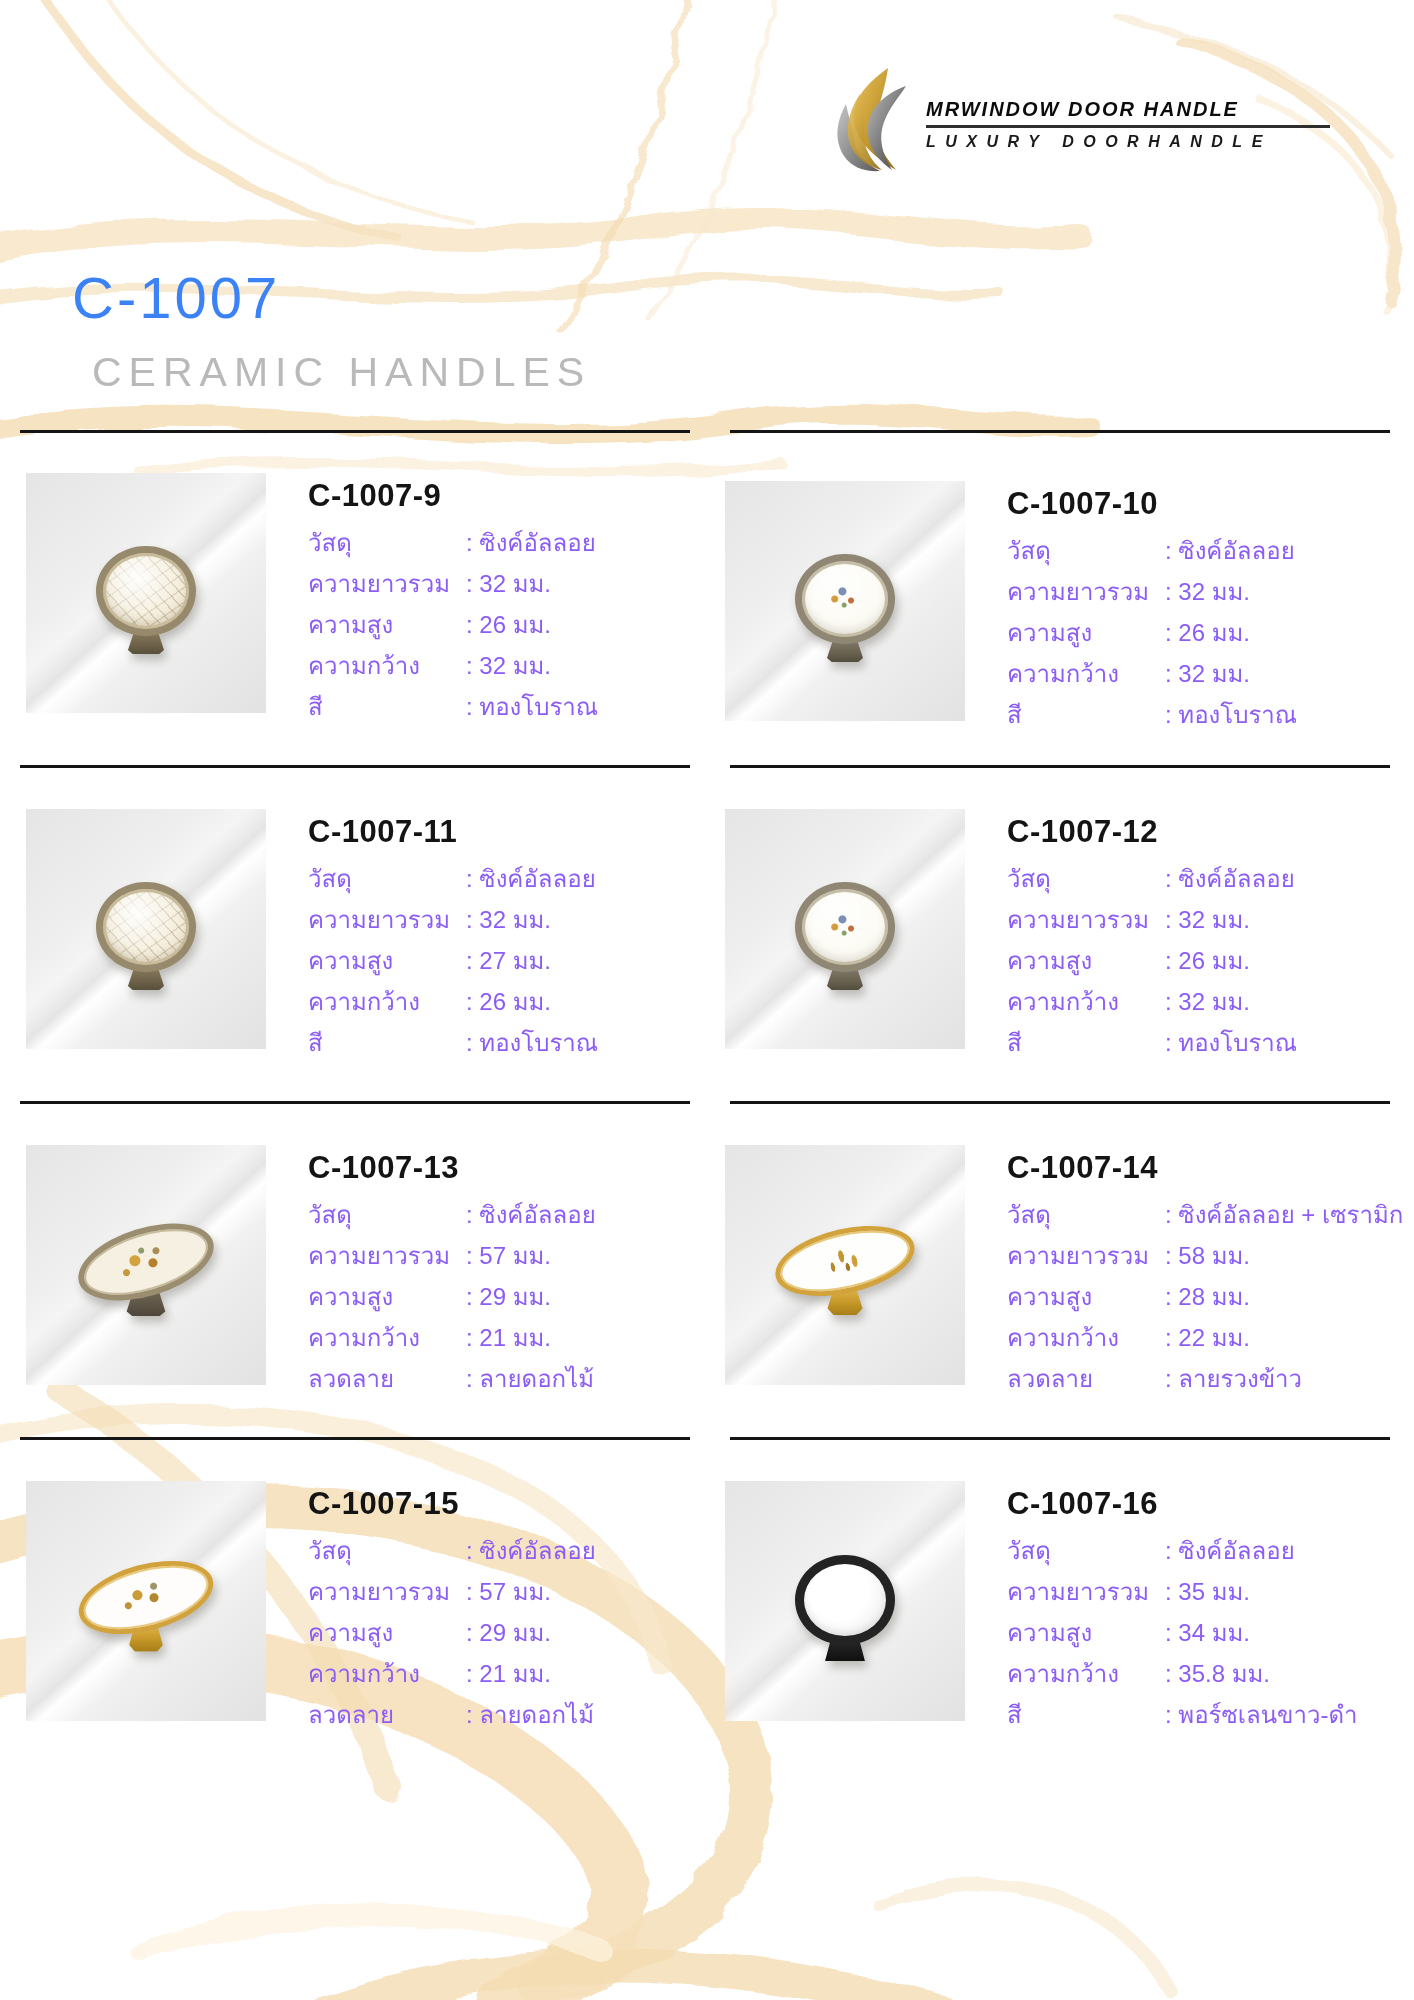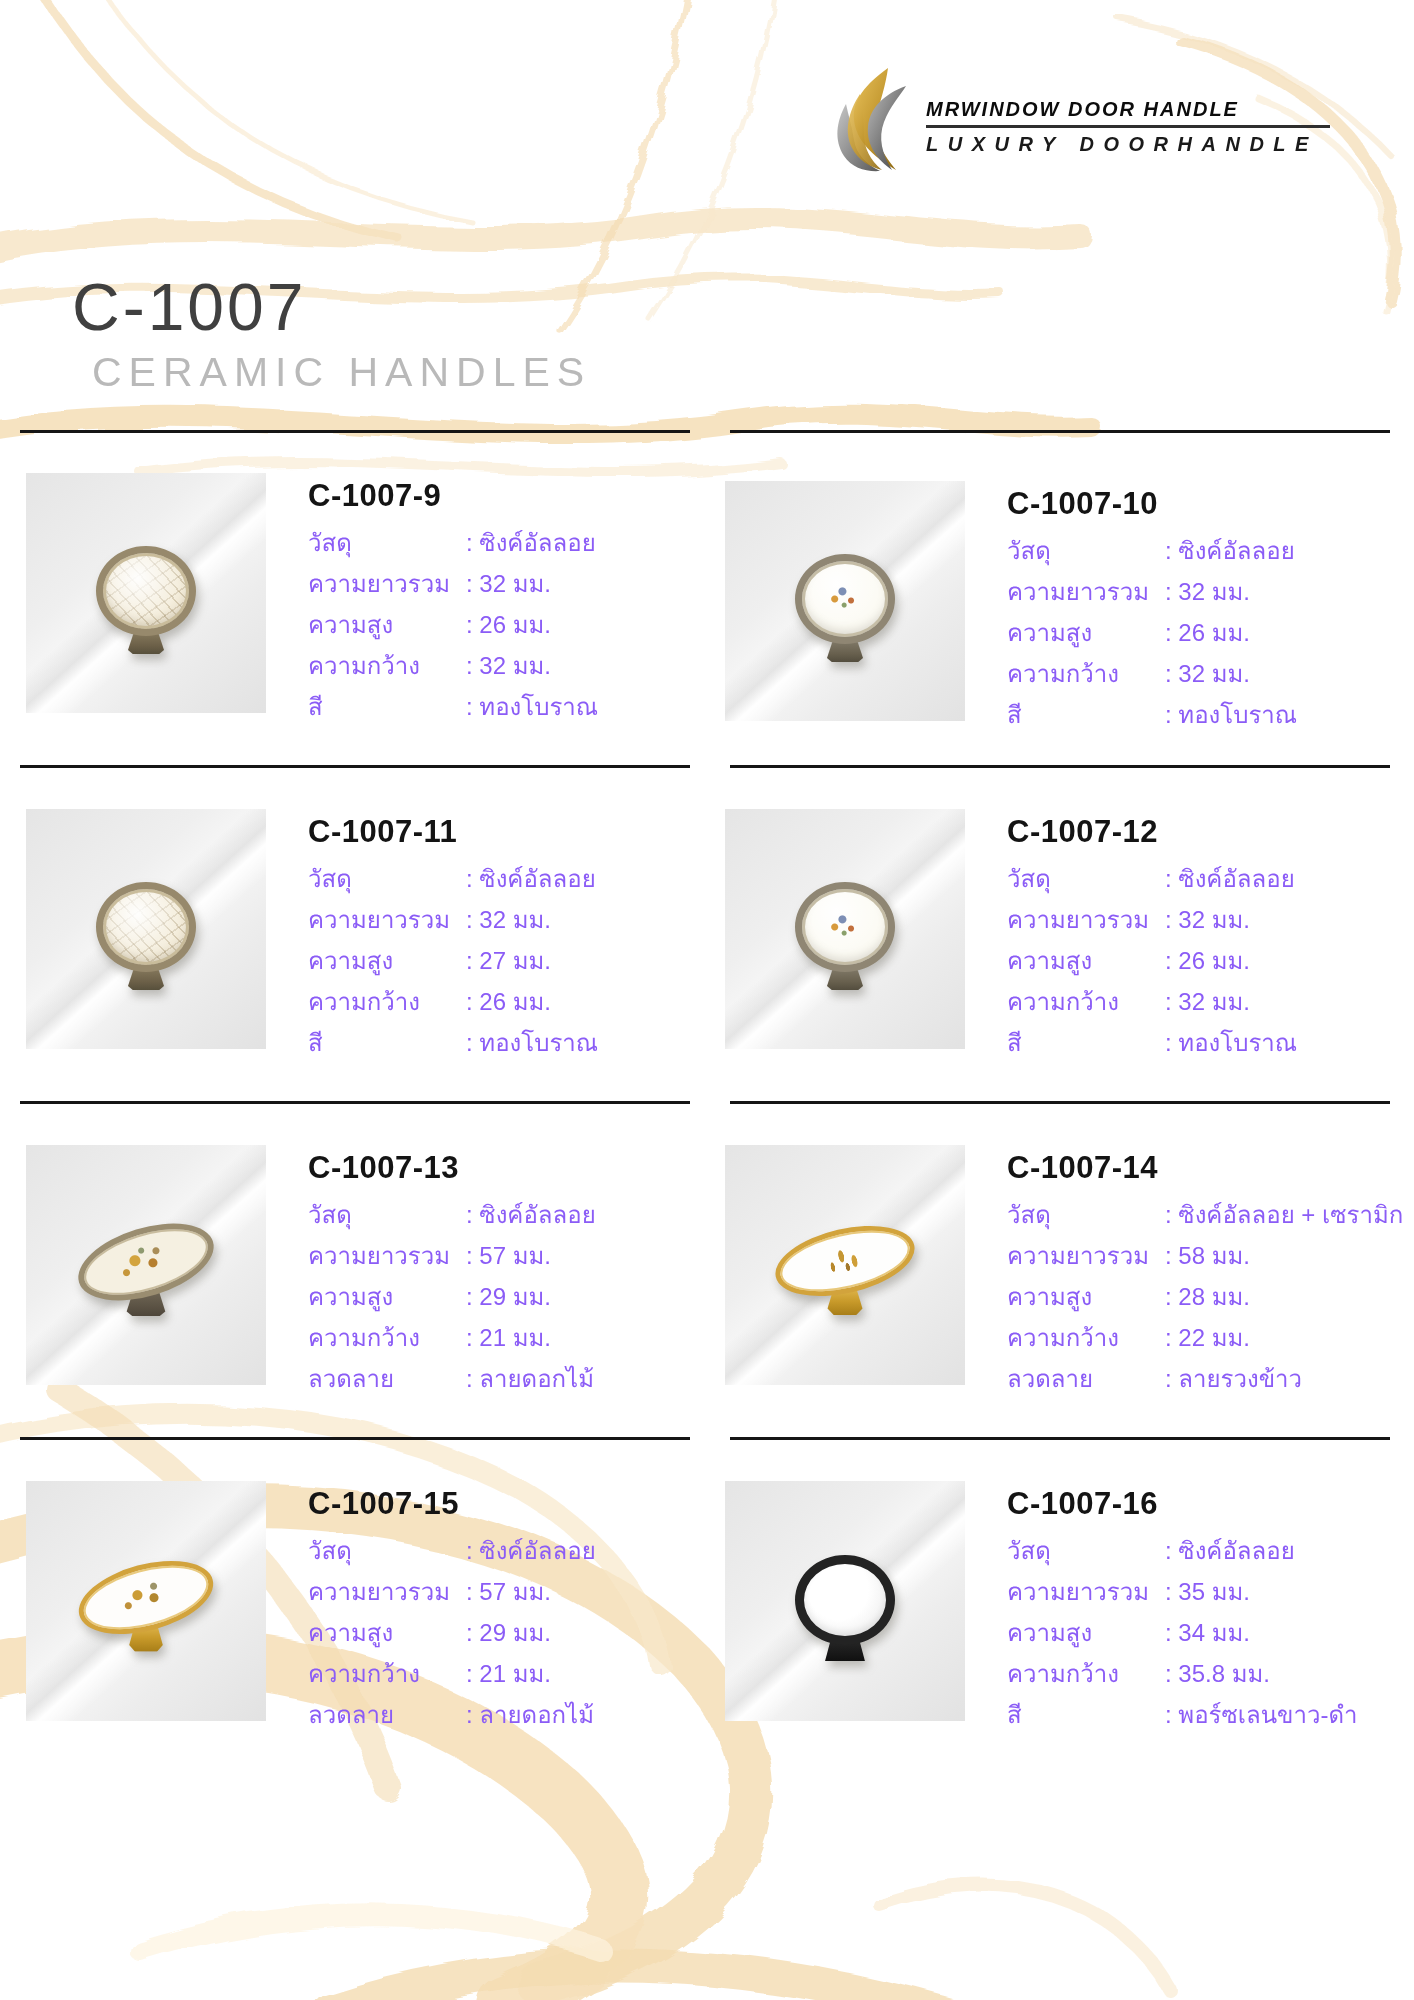--- a/index.html
+++ b/index.html
@@ -7,26 +7,26 @@
         font-family:"Liberation Sans","DejaVu Sans",sans-serif;color:#1c1c1c;}
   .swirls{position:absolute;left:0;top:0;z-index:0;}
 
   
   .logo{position:absolute;left:822px;top:62px;width:530px;height:112px;z-index:3;}
   .logo-icon{position:absolute;left:0;top:2px;width:98px;height:108px;}
   .logo-text{position:absolute;left:104px;top:36px;}
   .logo-line1{font-size:20px;font-weight:700;font-style:italic;letter-spacing:2px;
               color:#0c0c0c;white-space:nowrap;}
   .logo-rule{height:2.5px;background:#2e2e2e;margin-top:4px;width:404px;}
-  .logo-line2{margin-top:5px;font-size:20px;font-weight:700;font-style:italic;
+  .logo-line2{margin-top:5px;font-size:16px;font-weight:700;font-style:italic;
               letter-spacing:9.5px;color:#1a1a1a;white-space:nowrap;}
 
   
-  .title{position:absolute;left:72px;top:230px;z-index:2;font-size:66px;font-weight:400;
-         letter-spacing:3px;color:#404040;line-height:1;}
+  .title{position:absolute;left:72px;top:230px;z-index:2;font-size:58px;font-weight:400;
+         letter-spacing:3px;color:#3b82f6;line-height:1;}
   .subtitle{position:absolute;left:92px;top:352px;z-index:2;font-size:41px;font-weight:400;
             letter-spacing:7px;color:#b9b9b9;line-height:1;white-space:nowrap;}
 
   
   .divider{position:absolute;height:2.5px;background:#151515;z-index:2;}
 
   
   .card{position:absolute;width:682px;height:262px;z-index:2;}
   .photo{position:absolute;left:0;top:0;width:240px;height:240px;overflow:hidden;
      background:

